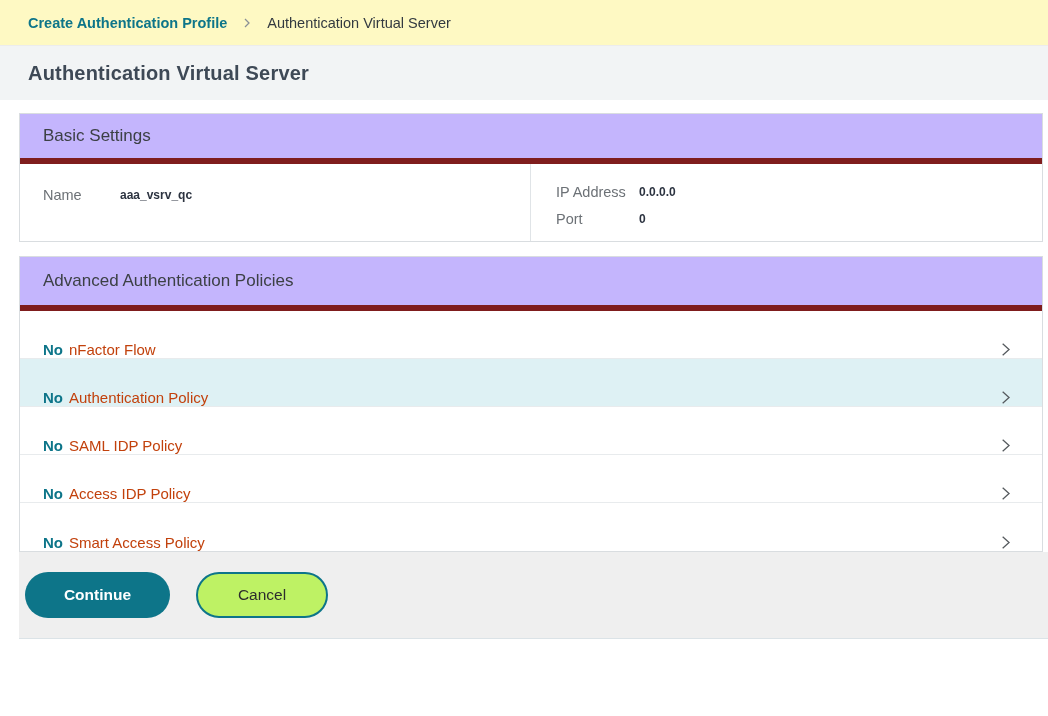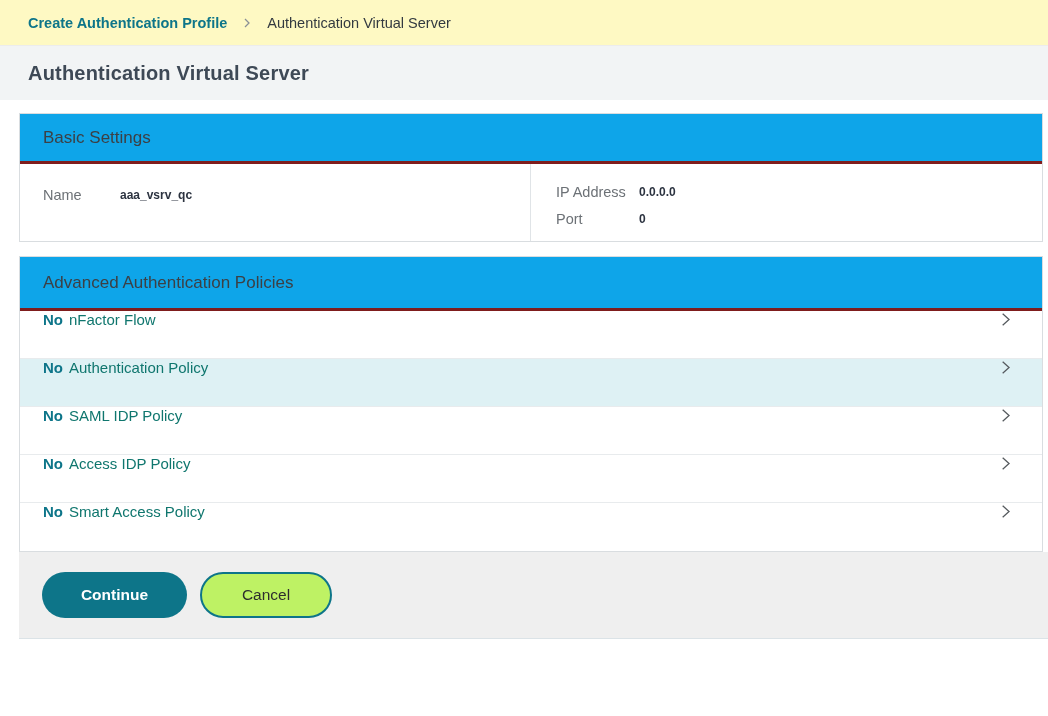--- a/index.html
+++ b/index.html
@@ -54,22 +54,22 @@
   
   .content {
     padding: 13px 5px 0 19px;
   }
   .panel {
     width: 1024px;
     border: 1px solid #d9dde0;
     background: #ffffff;
   }
   .panel-header {
-    background: #0ea5e9;
-    border-bottom: 3px solid #7f1d1d;
+    background: #c4b5fd;
+    border-bottom: 6px solid #7f1d1d;
     display: flex;
     align-items: center;
     padding: 0 23px;
     font-size: 17px;
     color: #3c4045;
   }
   .basic .panel-header { height: 50px; }
   .advanced { margin-top: 14px; }
   .advanced .panel-header { height: 54px; }
 
@@ -103,51 +103,52 @@
     font-size: 12px;
     font-weight: bold;
     margin-left: 20px;
   }
   .basic-cell-right .field-value { margin-left: 0; }
 
   
   .policy-row {
     height: 48px;
     display: flex;
-    align-items: flex-start;
+    align-items: flex-end;
     padding: 0 28px 0 23px;
     border-bottom: 1px solid #e8ebed;
     cursor: pointer;
     background: #ffffff;
   }
   .policy-row:last-child { border-bottom: none; }
   .policy-row.highlighted { background: #def1f4; }
   .policy-prefix {
     color: #0d7589;
     font-weight: bold;
     font-size: 15px;
     margin-right: 6px;
   }
   .policy-label {
-    color: #0f766e;
+    color: #c2410c;
     font-size: 15px;
   }
   .row-spacer { flex: 1; }
   .chevron { display: inline-flex; align-items: center; }
 
   
   .action-strip {
     margin-left: 19px;
     width: 1029px;
     height: 87px;
     background: #efefef;
     border-bottom: 1px solid #dbe3e7;
     display: flex;
     align-items: center;
-    padding-left: 23px;
+    padding-left: 6px;
+    gap: 13px;
   }
   .btn {
     height: 46px;
     border-radius: 23px;
     font-size: 15.5px;
     font-family: "Liberation Sans", sans-serif;
     cursor: pointer;
     display: inline-flex;
     align-items: center;
     justify-content: center;

